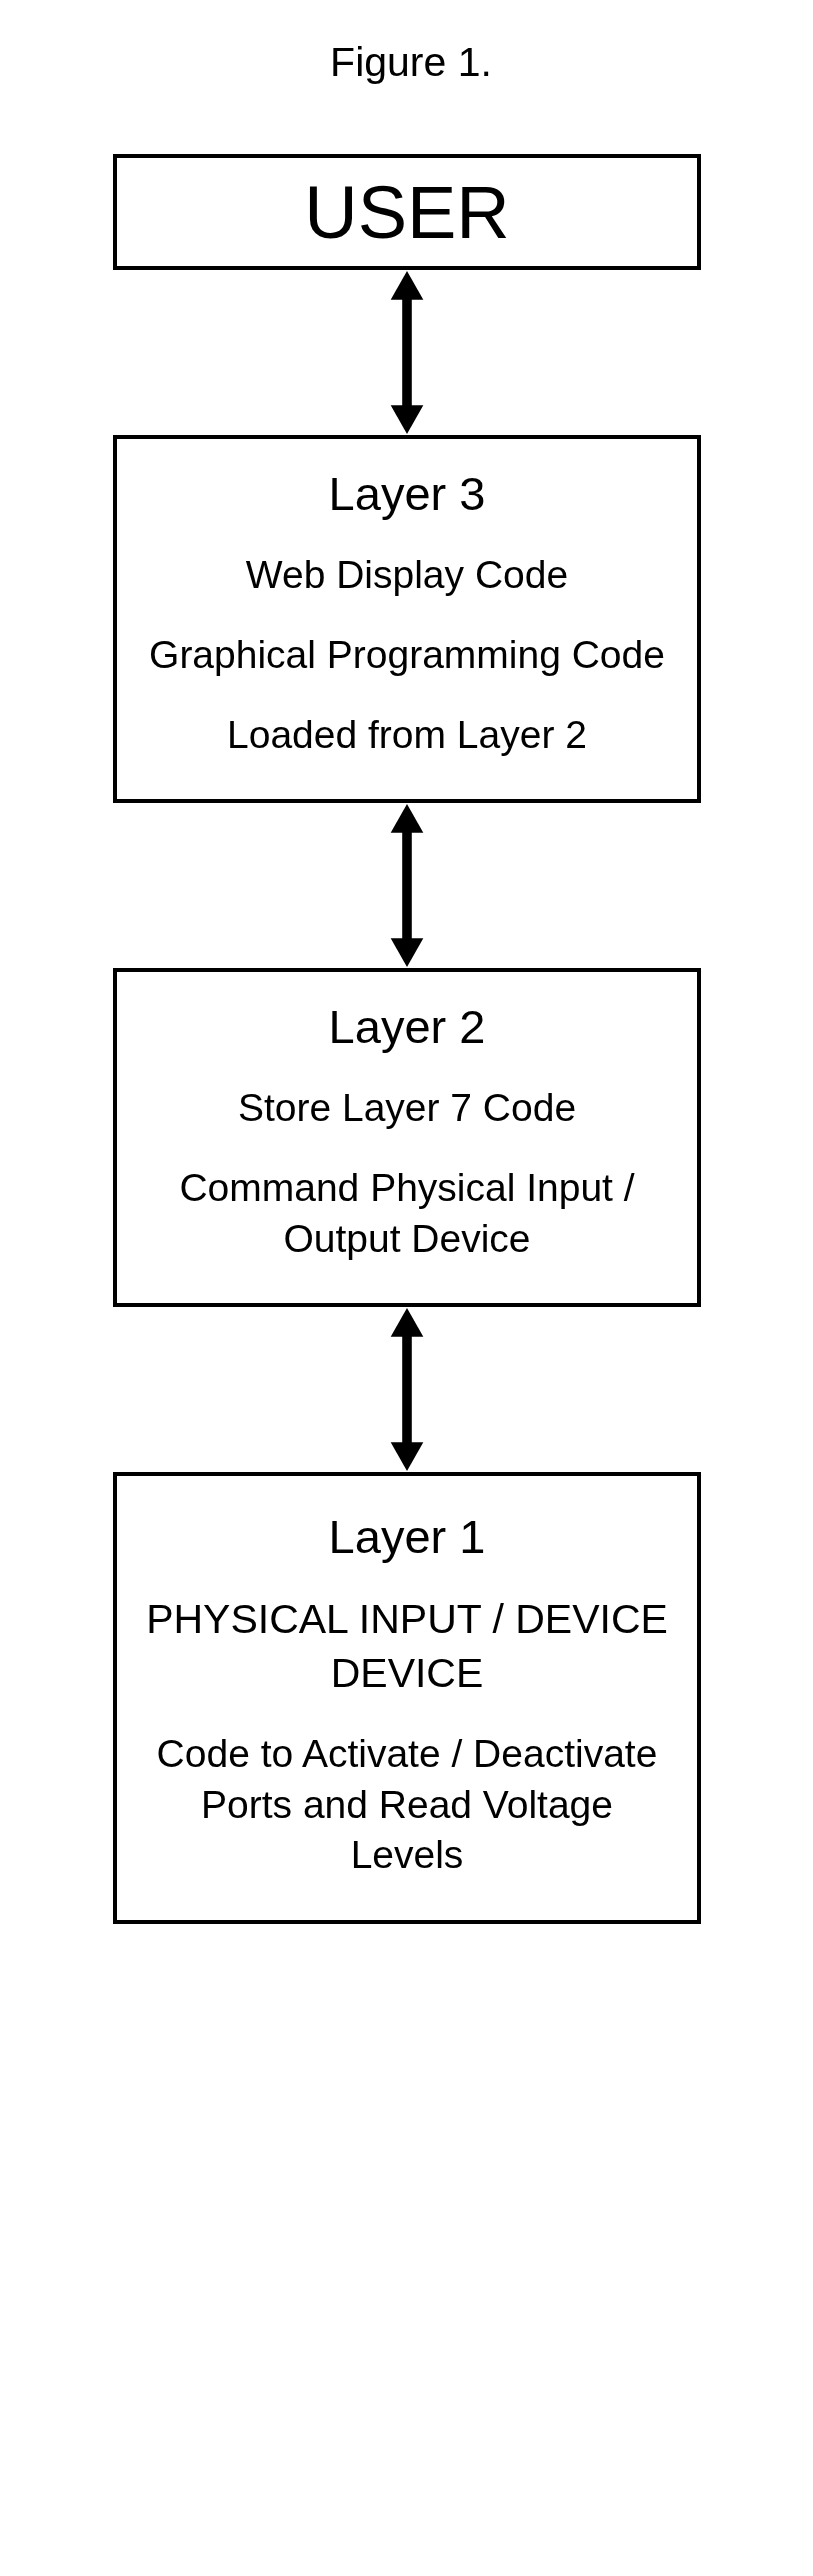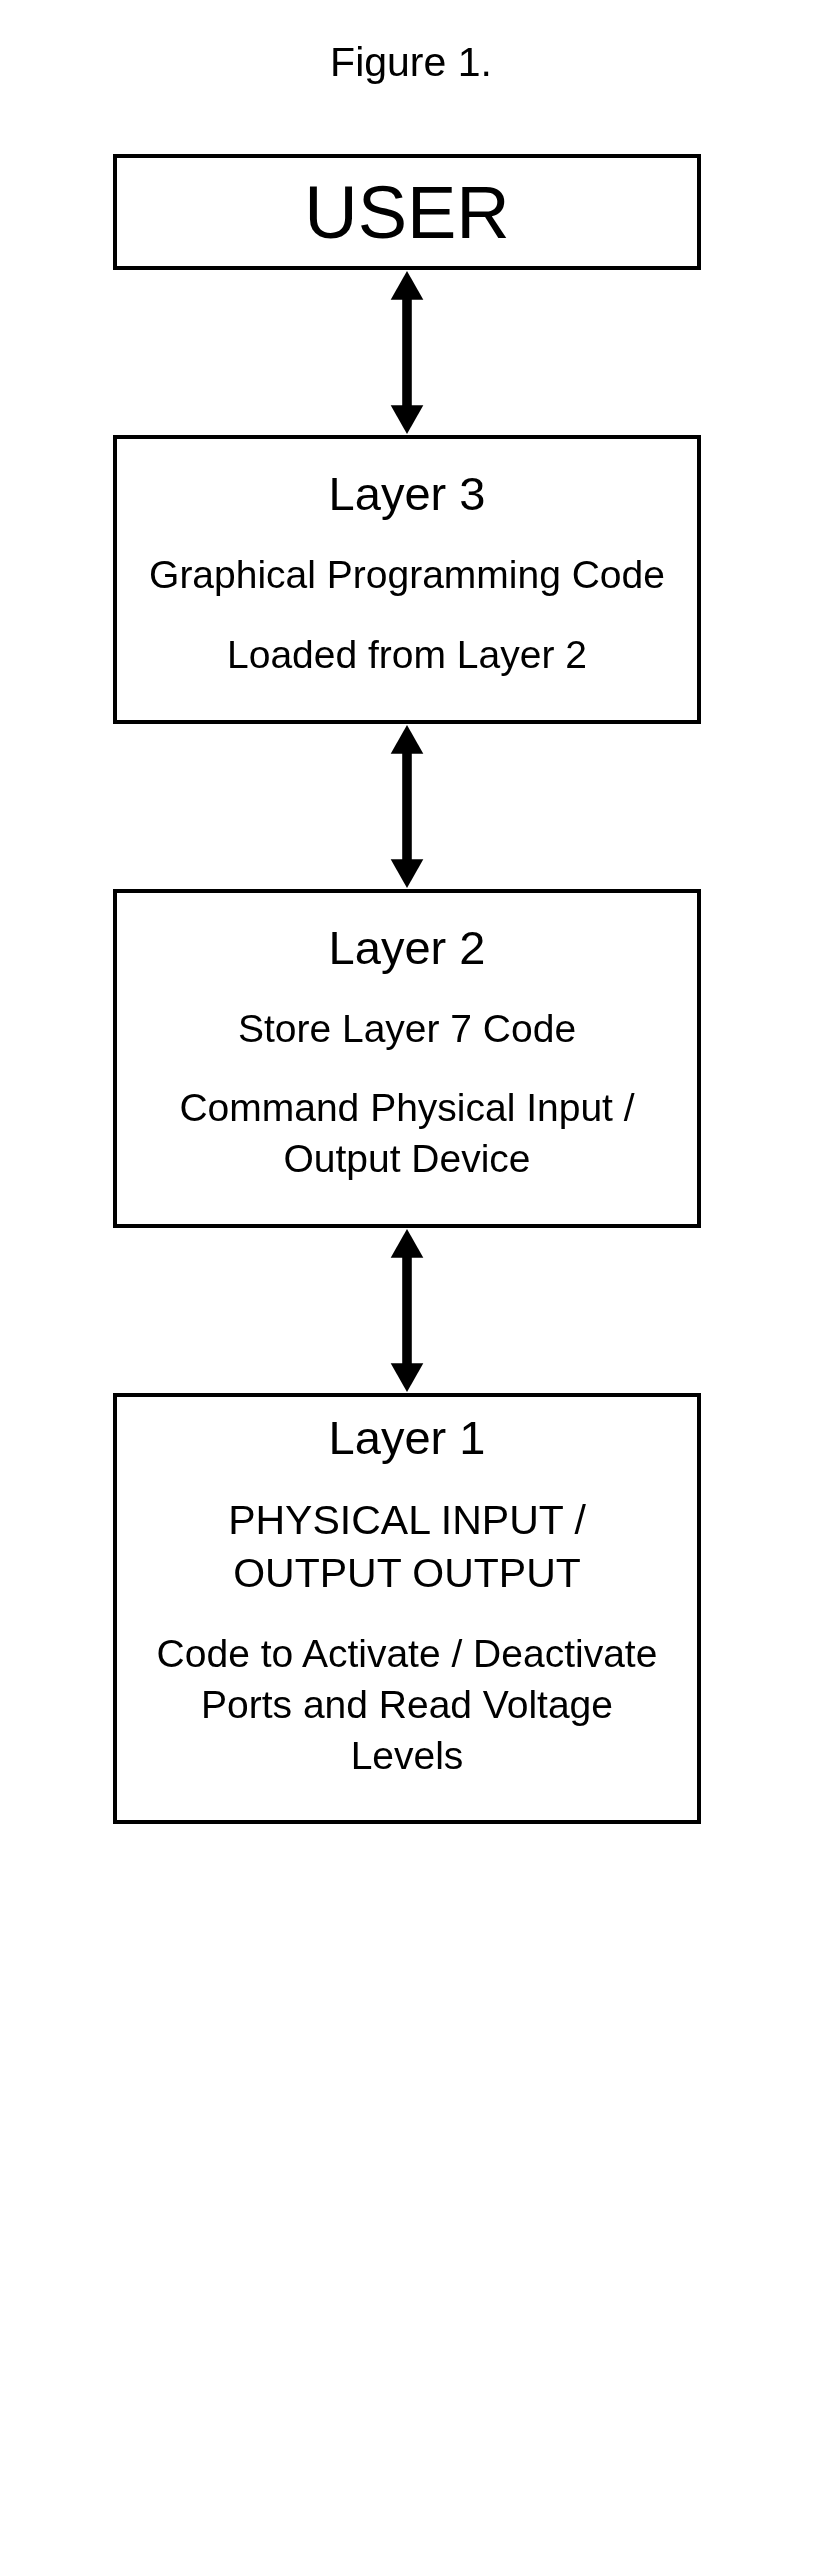--- a/index.html
+++ b/index.html
@@ -36,21 +36,21 @@
       font-size: 74px;
       font-weight: normal;
     }
     .box-layer3 {
       padding: 27px 29px 39px 29px;
     }
     .box-layer2 {
       padding: 27px 29px 39px 29px;
     }
     .box-layer1 {
-      padding: 13px 29px 39px 29px;
+      padding: 33px 29px 39px 29px;
     }
     .layer-header {
       font-size: 47px;
       font-weight: normal;
       margin-bottom: 29px;
     }
     .layer-title {
       font-size: 41px;
       font-weight: normal;
       margin-bottom: 29px;
@@ -87,20 +87,21 @@
 <div class="arrow-container">
   <svg class="arrow-svg" width="48" height="165" viewBox="0 0 50 170">
     <line x1="25" y1="24" x2="25" y2="146" stroke="#000" stroke-width="10"></line>
     <polygon points="25,0 8,30 42,30" fill="#000"></polygon>
     <polygon points="25,170 8,140 42,140" fill="#000"></polygon>
   </svg>
 </div>
 
 <div class="box box-layer3">
   <div class="layer-header">Layer 3</div>
+  <div class="layer-line">Web Display Code</div>
   <div class="layer-line">Graphical Programming Code</div>
   <div class="layer-line">Loaded from Layer 2</div>
 </div>
 
 <div class="arrow-container">
   <svg class="arrow-svg" width="48" height="165" viewBox="0 0 50 170">
     <line x1="25" y1="24" x2="25" y2="146" stroke="#000" stroke-width="10"></line>
     <polygon points="25,0 8,30 42,30" fill="#000"></polygon>
     <polygon points="25,170 8,140 42,140" fill="#000"></polygon>
   </svg>
@@ -115,16 +116,16 @@
 <div class="arrow-container">
   <svg class="arrow-svg" width="48" height="165" viewBox="0 0 50 170">
     <line x1="25" y1="24" x2="25" y2="146" stroke="#000" stroke-width="10"></line>
     <polygon points="25,0 8,30 42,30" fill="#000"></polygon>
     <polygon points="25,170 8,140 42,140" fill="#000"></polygon>
   </svg>
 </div>
 
 <div class="box box-layer1">
   <div class="layer-header">Layer 1</div>
-  <div class="layer-title">PHYSICAL INPUT / OUTPUT OUTPUT</div>
+  <div class="layer-title">PHYSICAL INPUT / DEVICE DEVICE</div>
   <div class="layer-line">Code to Activate / Deactivate Ports and Read Voltage Levels</div>
 </div>
 
 
 </body></html>

